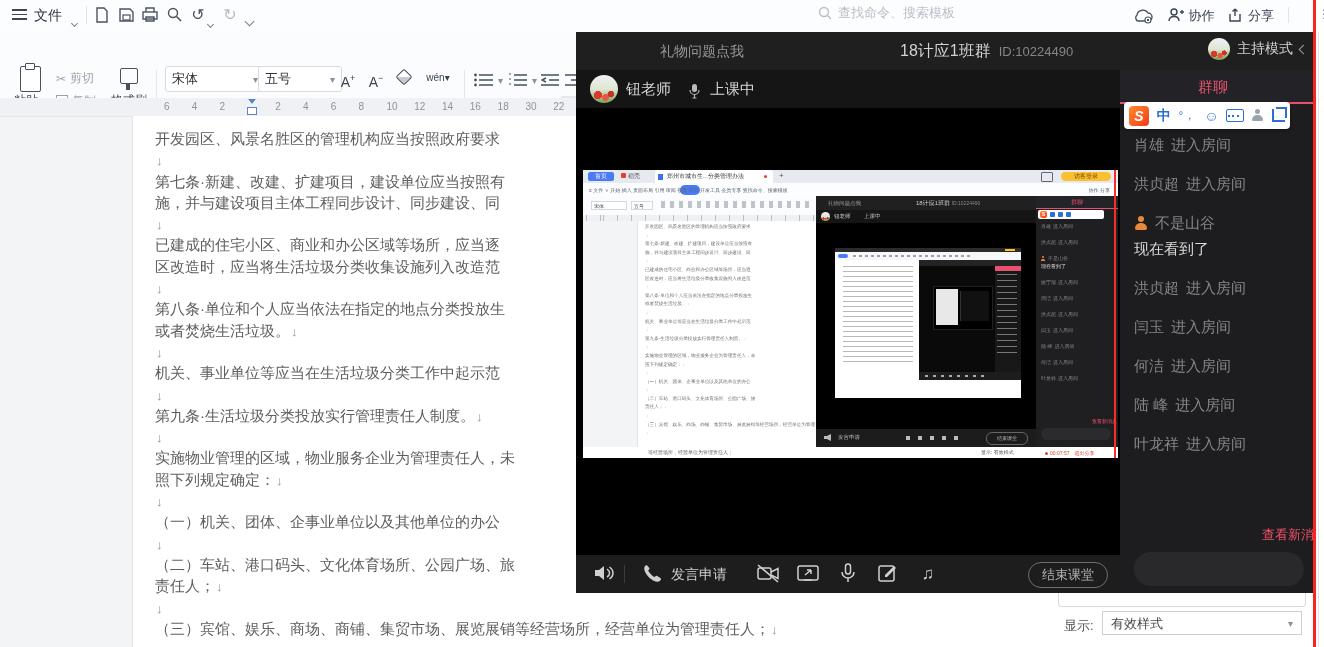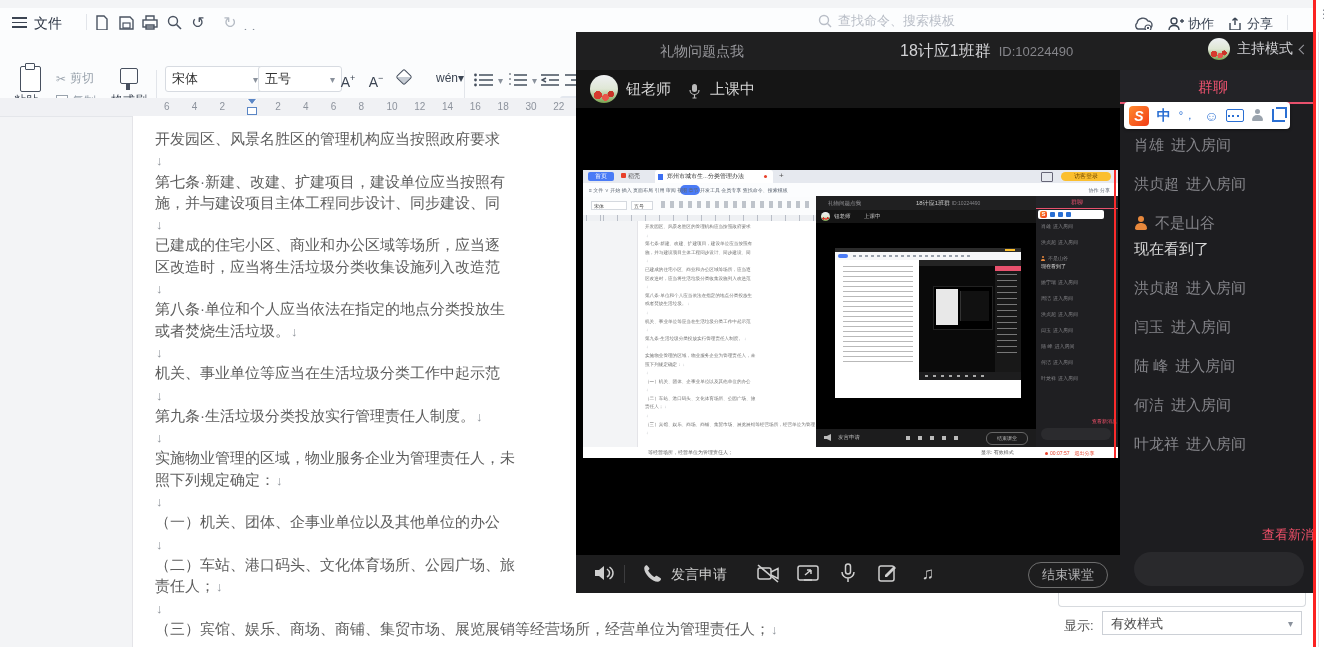--- a/index.html
+++ b/index.html
@@ -1,21 +1,21 @@
 <!DOCTYPE html>
 <html><head>
 <meta charset="utf-8">
 <style>
   html,body{margin:0;padding:0;background:#ddd;}
   .screen{position:relative;width:1324px;height:647px;overflow:hidden;background:#f3f4f6;
     font-family:"Liberation Sans",sans-serif;-webkit-font-smoothing:antialiased;}
   .abs{position:absolute;}
 
   
-  .tb1{position:absolute;left:0;top:8px;width:1324px;height:30px;background:#fcfdfe;font-family:Liberation Serif, serif;}
+  .tb1{position:absolute;left:0;top:0;width:1324px;height:30px;background:#fcfdfe;}
   .tb2{position:absolute;left:0;top:30px;width:1324px;height:68px;background:#fbfcfd;border-bottom:1px solid #e9ebef;}
   .hamb{position:absolute;left:12px;top:9px;width:15px;height:11px;
     background:linear-gradient(#3c4553 0 1.6px,transparent 1.6px 4.6px,#3c4553 4.6px 6.2px,transparent 6.2px 9.2px,#3c4553 9.2px 10.8px,transparent 10.8px);}
   .menu-file{position:absolute;left:34px;top:7px;font-size:14px;color:#2b3443;}
   .chev{display:inline-block;width:6px;height:6px;border-right:1.4px solid #77808c;border-bottom:1.4px solid #77808c;transform:rotate(45deg);}
   .chev.sm{width:4px;height:4px;}
   .vdiv{position:absolute;top:6px;width:1px;height:18px;background:#e2e5ea;}
   .qicon{position:absolute;top:5px;width:20px;height:20px;color:#4a5361;text-align:center;line-height:20px;font-size:15px;}
   .qicon svg{display:block;margin:2px auto 0;}
   .rtabs{position:absolute;left:276px;top:0;height:30px;display:flex;align-items:center;gap:8px;}
@@ -315,21 +315,21 @@
       <span>宋体</span>
         <span class="caret">▾</span>
     </div>
     <div class="selbox" style="left:258px;top:36px;width:70px;">
       <span>五号</span>
         <span class="caret">▾</span>
     </div>
     <span class="fbtn" style="left:336px;">A<span class="sup">+</span></span>
     <span class="fbtn" style="left:364px;">A<span class="sup">−</span></span>
     <span class="fbtn" style="left:392px;"><span class="eraser"></span></span>
-    <span class="fbtn" style="left:436px;font-size:12px;">wén▾</span>
+    <span class="fbtn" style="left:426px;font-size:10px;">wén▾</span>
 
     <span class="fbtn2" style="left:165px;font-weight:bold;">B</span>
     <span class="fbtn2" style="left:191px;font-style:italic;font-family:'Liberation Serif',serif;">I</span>
     <span class="fbtn2" style="left:215px;text-decoration:underline;">U</span>
     <span class="fbtn2" style="left:243px;">A<span class="caret">▾</span></span>
     <span class="fbtn2" style="left:281px;">X<span class="sup">2</span></span>
     <span class="fbtn2" style="left:307px;">X<span class="sub">2</span></span>
     <span class="fbtn2" style="left:333px;">A<span class="caret">▾</span></span>
     <span class="fbtn2" style="left:371px;"><span class="hl-pen"></span><span class="bar-yellow"></span><span class="caret">▾</span></span>
     <span class="fbtn2" style="left:403px;">A<span class="bar-blue"></span><span class="caret">▾</span></span>
@@ -626,22 +626,22 @@
           <div class="cmsg"><span class="nm">洪贞超</span><span>进入房间</span></div>
           <div class="cmsg user">
             <div class="name-row">
               <span class="person"></span>
               <span>不是山谷</span>
             </div>
             <div class="utext">现在看到了</div>
           </div>
           <div class="cmsg"><span class="nm">洪贞超</span><span>进入房间</span></div>
           <div class="cmsg"><span class="nm">闫玉</span><span>进入房间</span></div>
+          <div class="cmsg"><span class="nm">何洁</span><span>进入房间</span></div>
           <div class="cmsg"><span class="nm">陆 峰</span><span>进入房间</span></div>
-          <div class="cmsg"><span class="nm">何洁</span><span>进入房间</span></div>
           <div class="cmsg"><span class="nm">叶龙祥</span><span>进入房间</span></div>
         </div>
       <span class="view-new">查看新消息</span>
       <div class="chat-input"></div>
     </div>
   </div>
 
   <div class="ime">
     <span class="sogou">S</span>
     <span class="cn">中</span>

